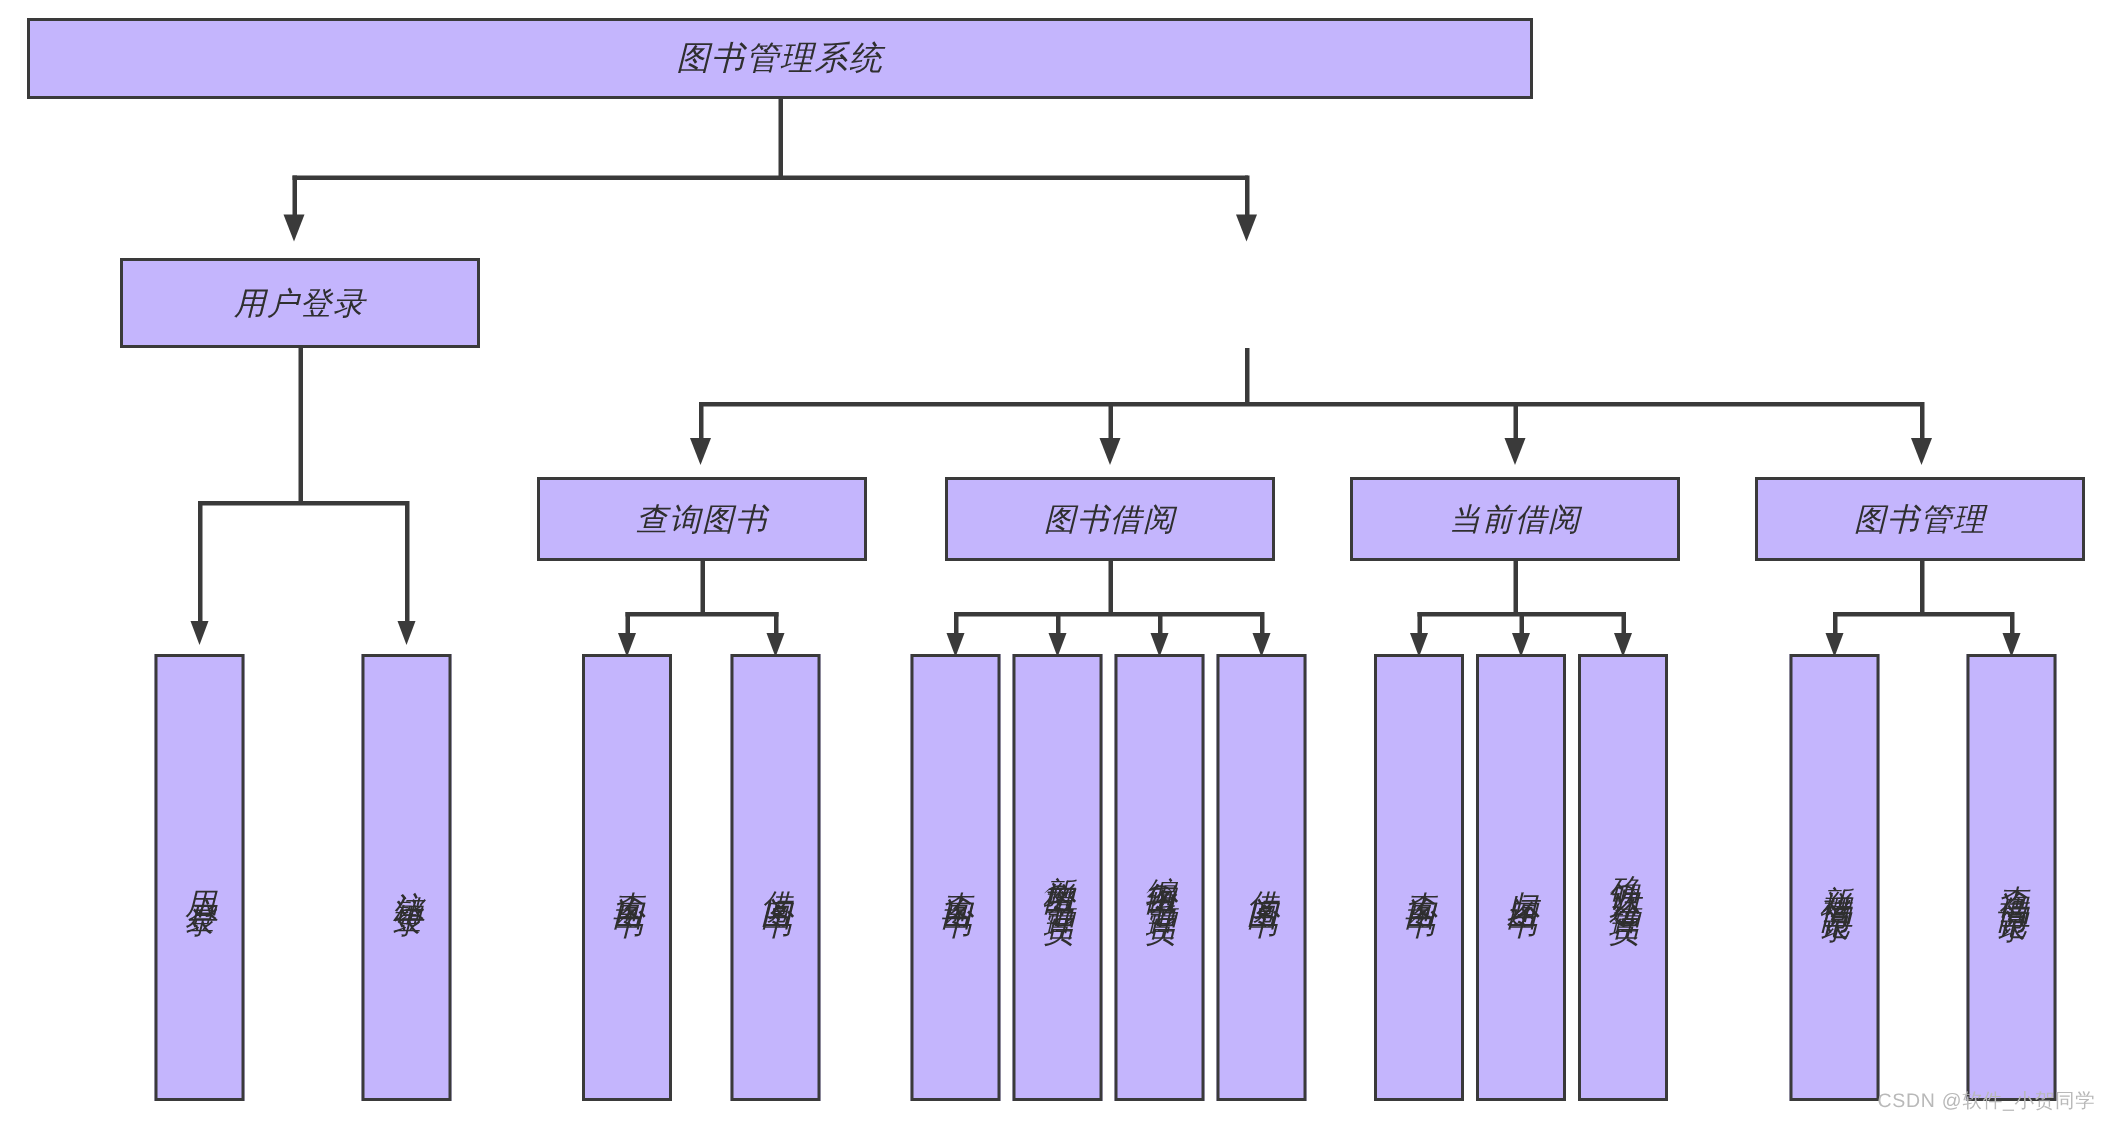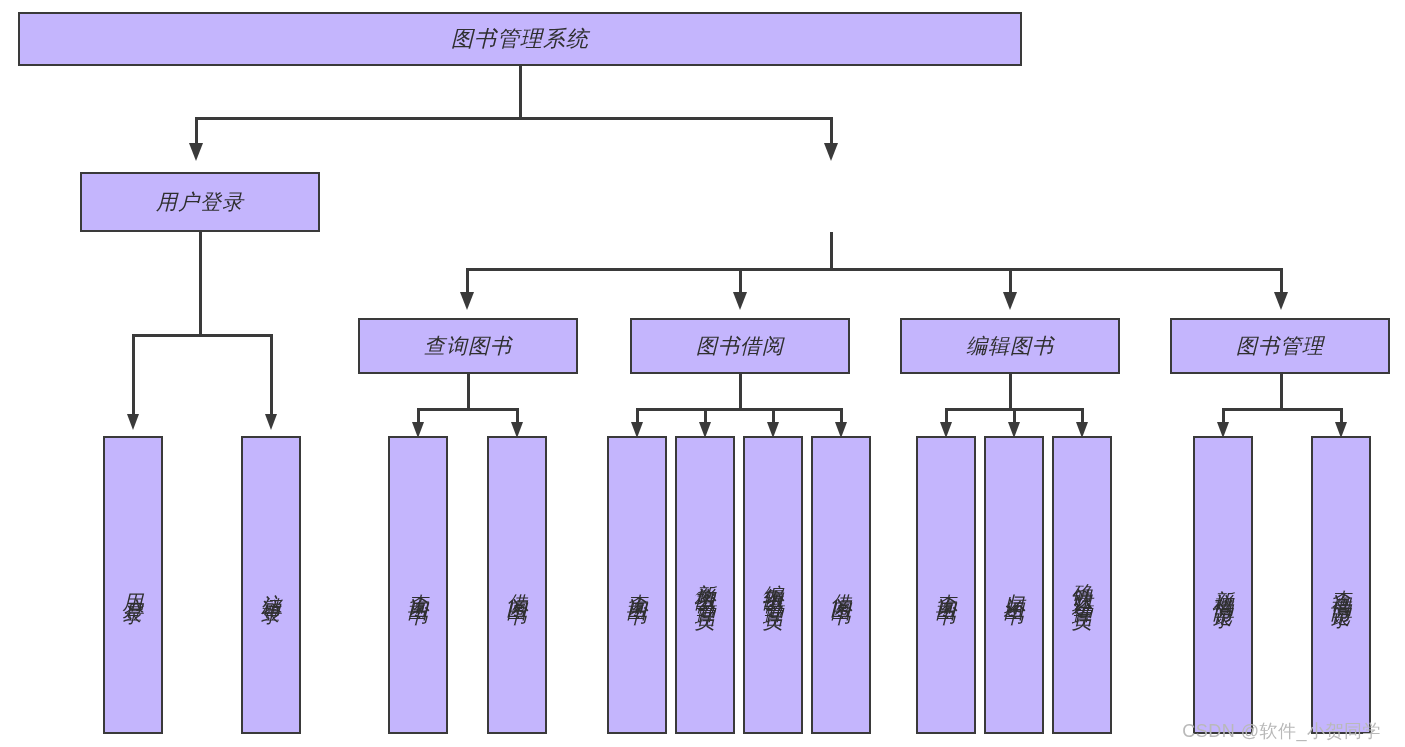--- a/index.html
+++ b/index.html
@@ -70,23 +70,23 @@
   }
   .arrow.small {
     border-left-width: 6px;
     border-right-width: 6px;
     border-top-width: 16px;
   }
 
   
   #watermark {
     position: absolute;
-    right: 24px;
+    right: 8px;
     bottom: 4px;
-    font-size: 18px;
+    font-size: 13px;
     color: #b9b9b9;
     white-space: nowrap;
     letter-spacing: 0.5px;
   }
 </style>
 </head>
 <body>
 
 <div id="canvas">
 
@@ -130,21 +130,21 @@
   <div class="ln v" style="left:1280px; top:268px; height:26px;"></div>
   <div class="arrow" style="left:1274px; top:292px;"></div>
 
   <div class="node h" style="left:358px; top:318px; width:220px; height:56px;">
     <span>查询图书</span>
   </div>
   <div class="node h" style="left:630px; top:318px; width:220px; height:56px;">
     <span>图书借阅</span>
   </div>
   <div class="node h" style="left:900px; top:318px; width:220px; height:56px;">
-    <span>编辑图书</span>
+    <span>当前借阅</span>
   </div>
   <div class="node h" style="left:1170px; top:318px; width:220px; height:56px;">
     <span>图书管理</span>
   </div>
 
   <div class="ln v" style="left:467px; top:374px; height:36px;"></div>
   <div class="ln h" style="left:417px; top:408px; width:102px;"></div>
   <div class="ln v" style="left:417px; top:408px; height:16px;"></div>
   <div class="arrow small" style="left:412px; top:422px;"></div>
   <div class="ln v" style="left:516px; top:408px; height:16px;"></div>

